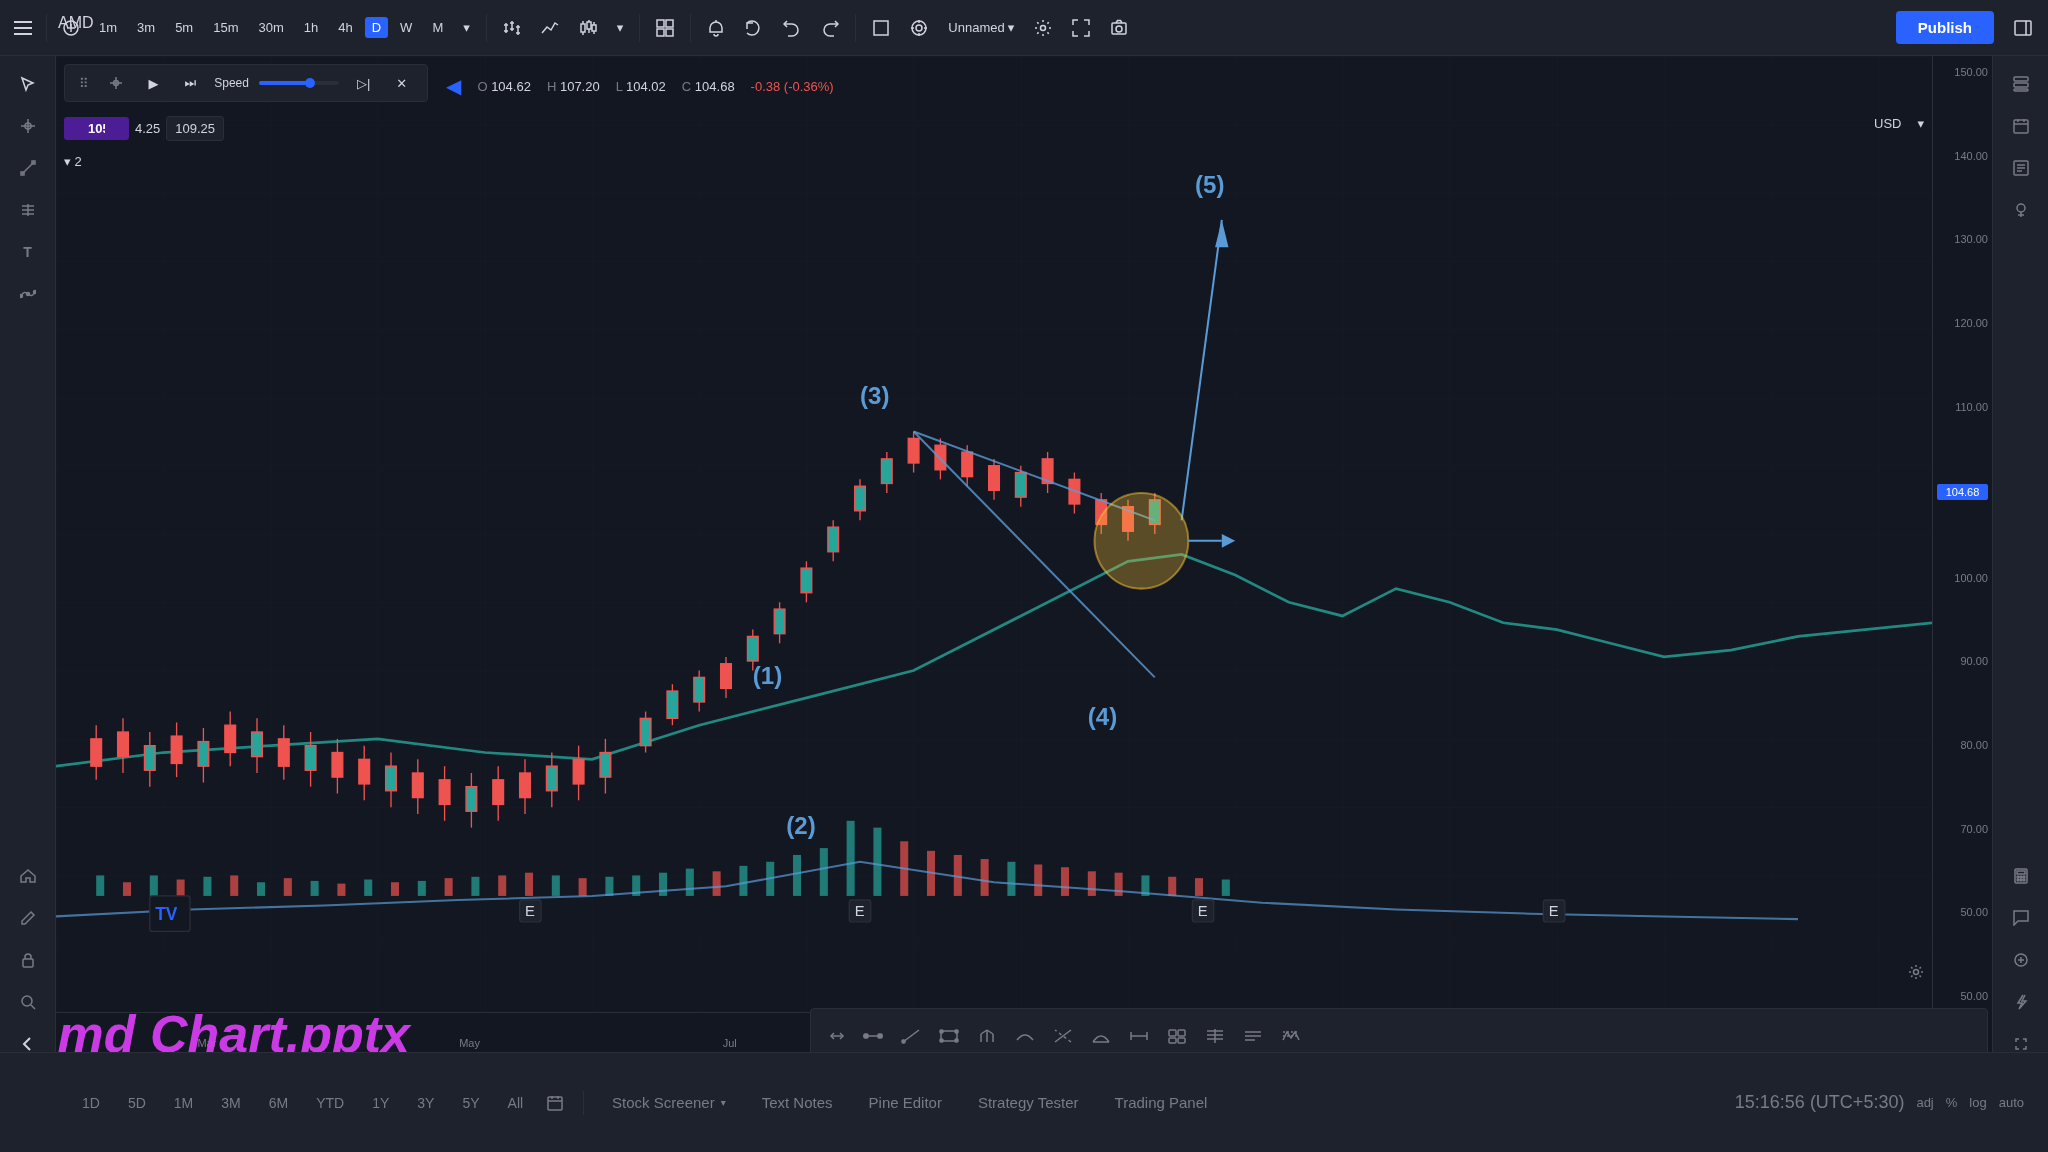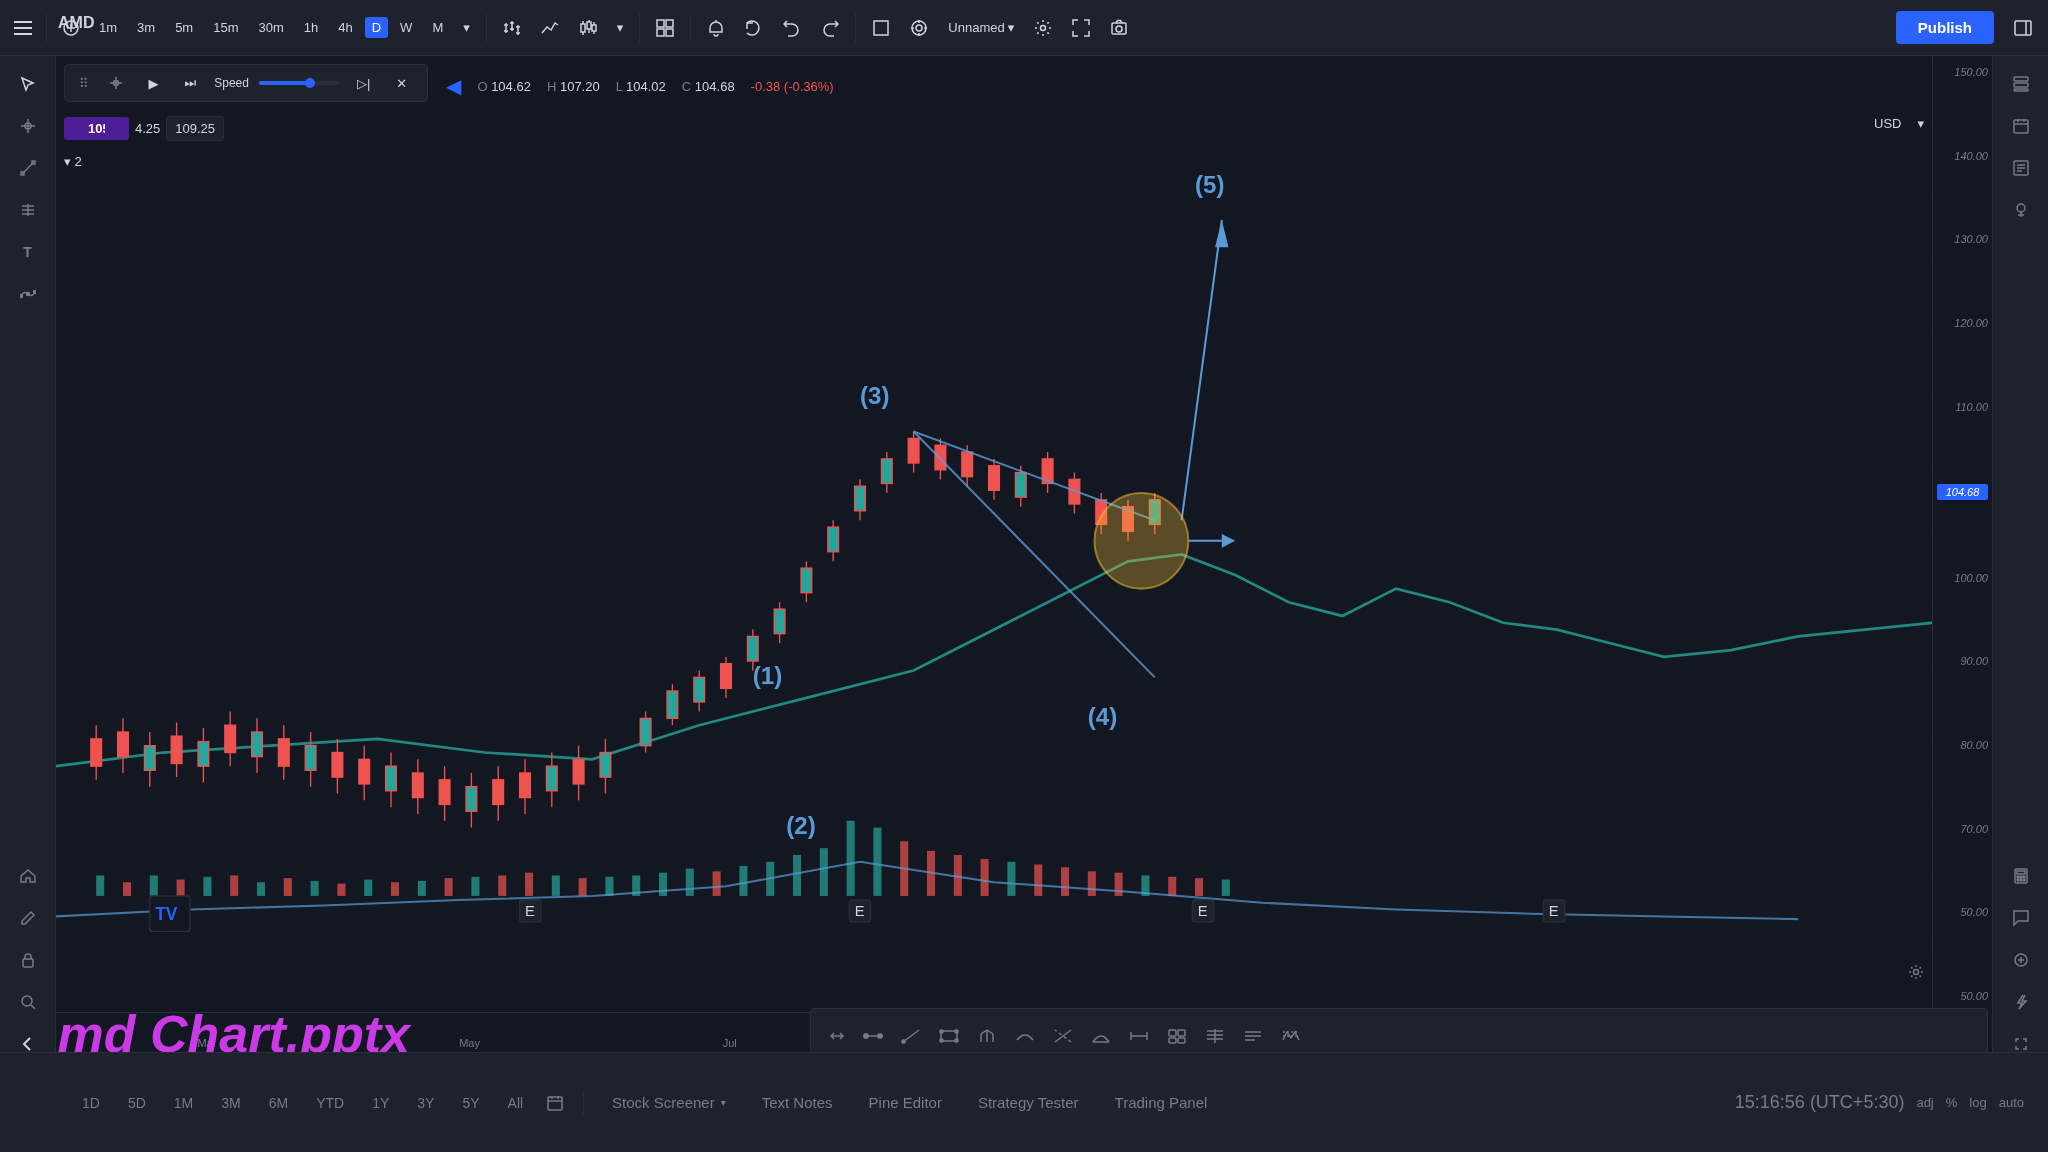--- a/index.html
+++ b/index.html
@@ -254,21 +254,20 @@
       border-left: 1px solid #2a2e39;
       display: flex;
       flex-direction: column;
       justify-content: space-between;
       padding: 10px 4px;
     }
     .price-tick {
       font-size: 11px;
       color: #787b86;
       text-align: right;
-      font-style: italic;
     }
     .price-tick.current {
       background: #2962ff;
       color: #fff;
       padding: 2px 4px;
       border-radius: 2px;
       text-align: center;
     }
 
     
@@ -414,21 +413,21 @@
       align-items: center;
       gap: 16px;
     }
 
     .ticker-label {
       position: absolute;
       top: 14px;
       left: 58px;
       color: #d1d4dc;
       font-size: 16px;
-      font-weight: 700;
+      font-weight: 400;
     }
   </style>
 </head>
 <body>
 
 <div class="top-toolbar">
   <button class="hamburger-btn">
     <span></span>
       <span></span>
       <span></span>

